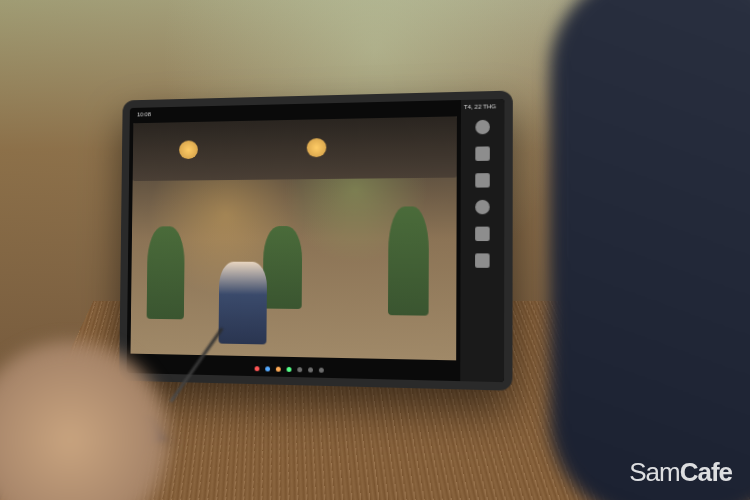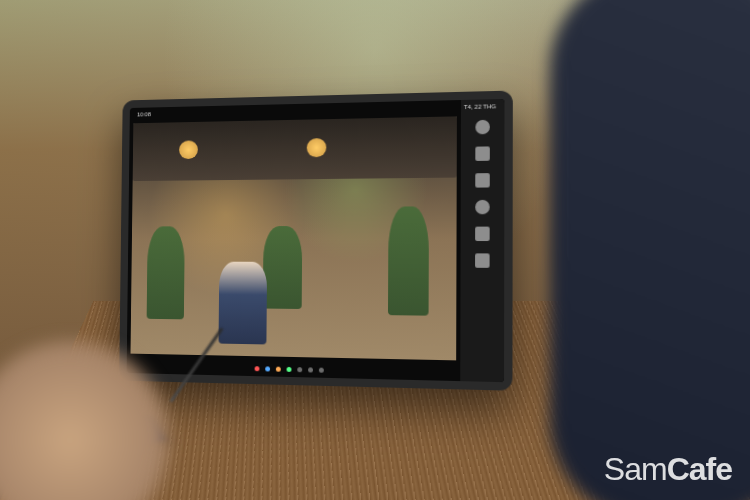--- a/index.html
+++ b/index.html
@@ -185,21 +185,21 @@
     .phone-thumb.portrait { background: linear-gradient(180deg, #e8d5c0 0%, #8b7355 100%); }
     .phone-section {
       font-size: 5px;
       color: #666;
       padding: 4px 4px 2px;
     }
     .watermark {
       position: absolute;
       bottom: 12px;
       right: 18px;
-      font-size: 32px;
+      font-size: 26px;
       font-weight: 300;
       color: rgba(255,255,255,0.85);
       letter-spacing: -1px;
       font-family: 'Segoe UI', sans-serif;
     }
     .watermark .bold { font-weight: 600; }
     .foreground-blur {
       position: absolute;
       filter: blur(8px);
     }

